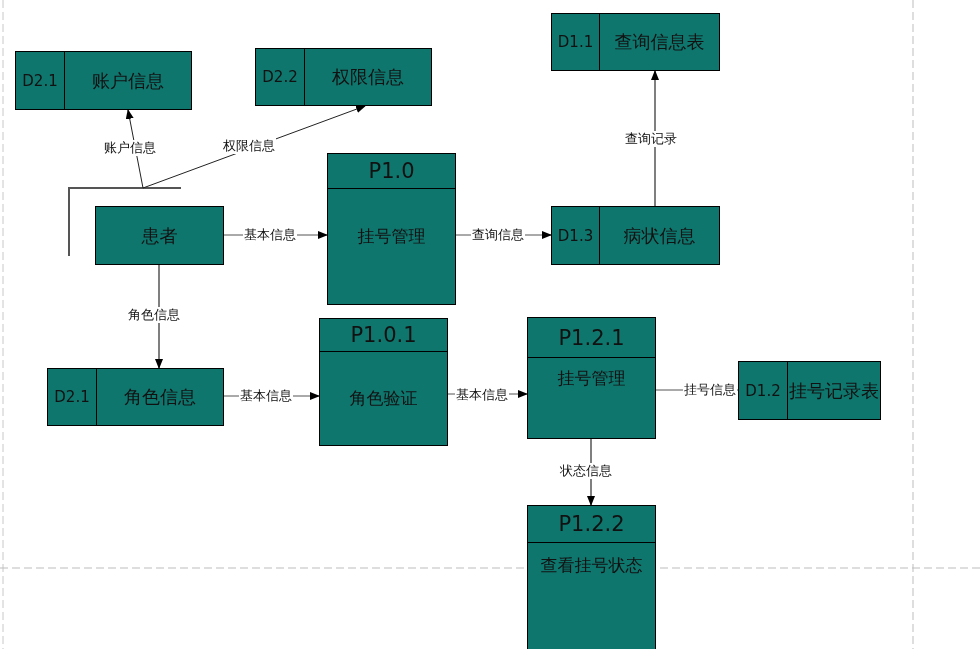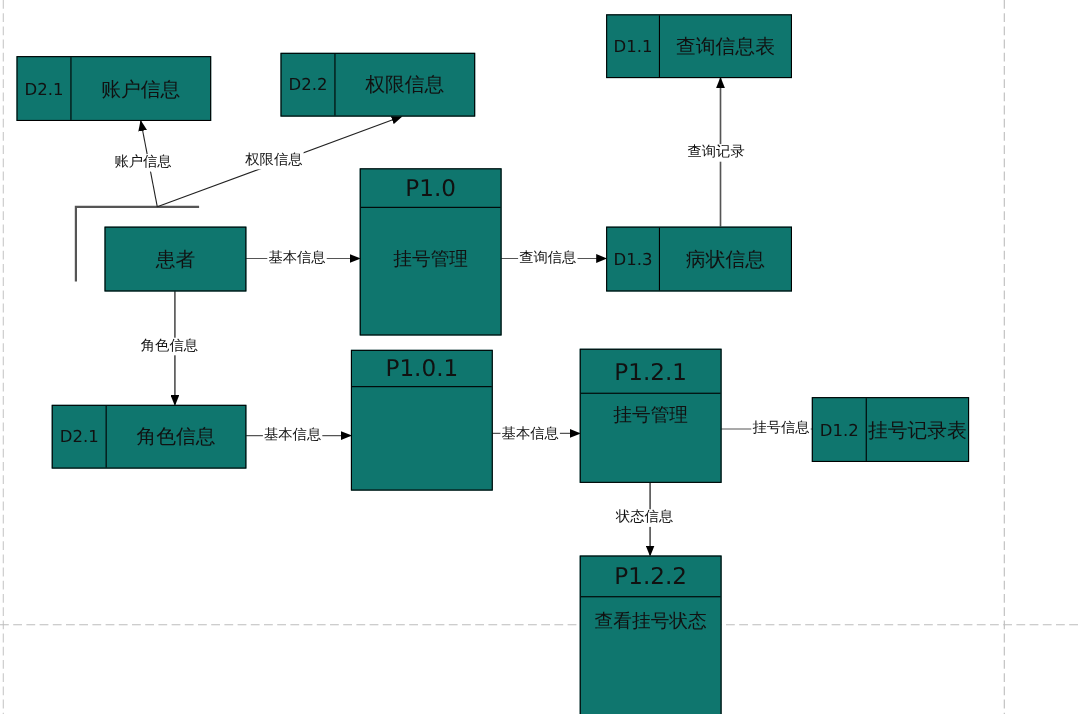--- a/index.html
+++ b/index.html
@@ -85,20 +85,21 @@
   <div class="code" style="width:48px;">D1.2</div>
   <div class="name" style="left:49px;">挂号记录表</div>
 </div>
 
 <div class="box proc" style="left:327px;top:153px;width:129px;height:152px;">
   <div class="pid" style="height:34px;">P1.0</div>
   <div class="pname" style="top:34px;height:96px;">挂号管理</div>
 </div>
 <div class="box proc" style="left:319px;top:318px;width:129px;height:128px;">
   <div class="pid" style="height:32px;">P1.0.1</div>
+  <div class="pname" style="top:32px;height:94px;">角色验证</div>
 </div>
 <div class="box proc" style="left:527px;top:317px;width:129px;height:122px;">
   <div class="pid" style="height:39px;">P1.2.1</div>
   <div class="pname" style="top:39px;height:42px;">挂号管理</div>
 </div>
 <div class="box proc" style="left:527px;top:505px;width:129px;height:159px;padding-left:20px;">
   <div class="pid" style="height:36px;">P1.2.2</div>
   <div class="pname" style="top:46px;height:70px;align-items:flex-start;">查看挂号状态</div>
 </div>
 

